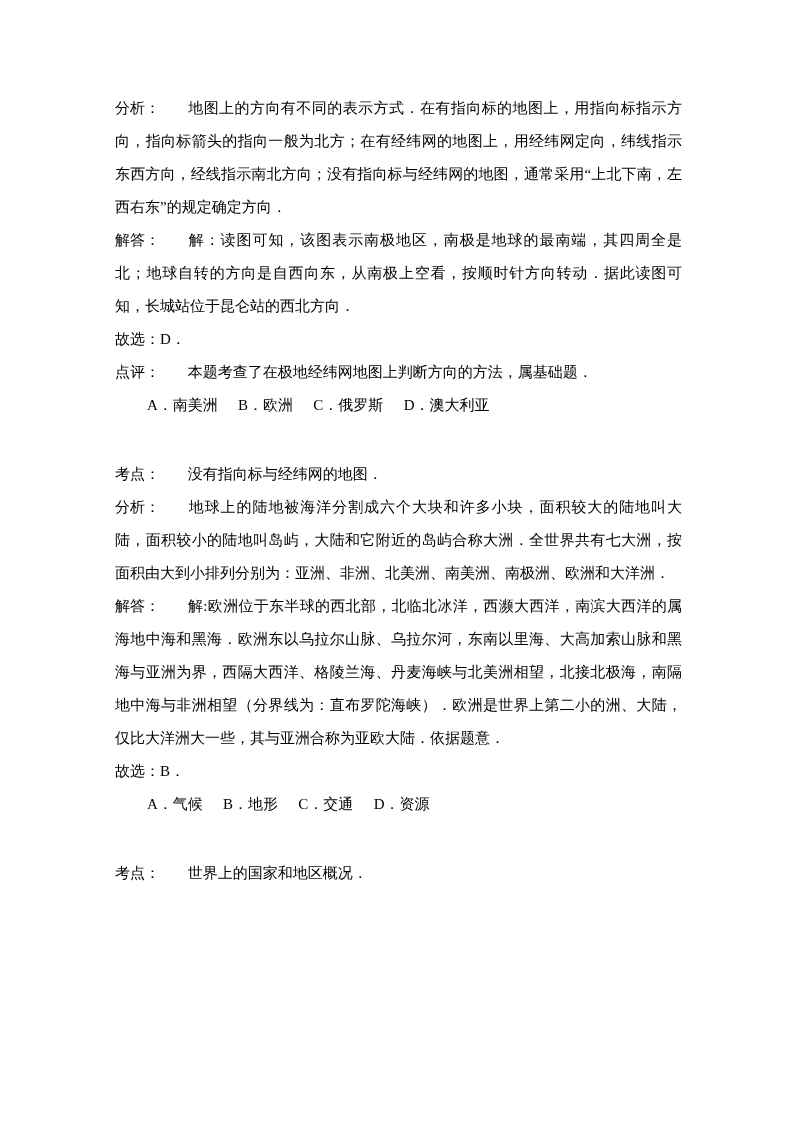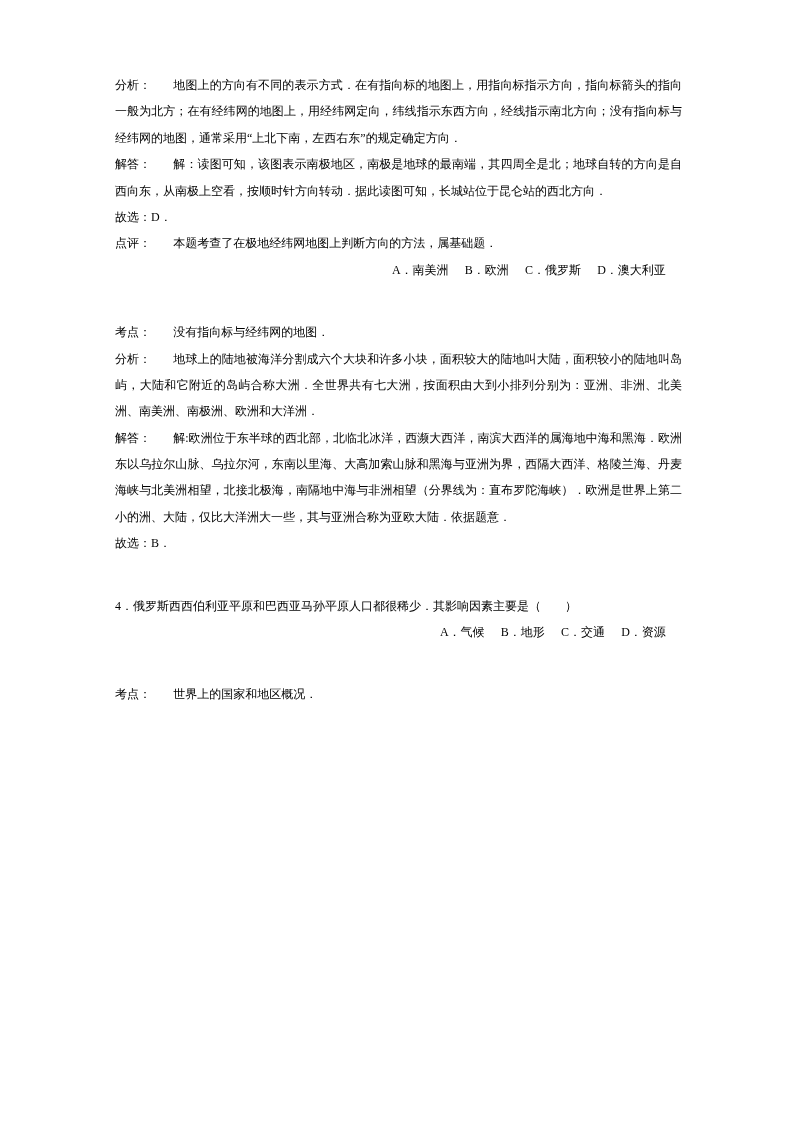--- a/index.html
+++ b/index.html
@@ -6,41 +6,41 @@
     margin: 0;
     padding: 0;
     background: #ffffff;
   }
   .page {
     position: relative;
     width: 794px;
     height: 1123px;
     box-sizing: border-box;
     background: #ffffff;
-    padding: 72px 112px 40px 115px;
+    padding: 92px 112px 40px 115px;
     font-family: "Liberation Serif", "DejaVu Serif", serif;
-    font-size: 12px;
+    font-size: 15px;
     line-height: 2.2;
     color: #000000;
     overflow: hidden;
   }
   p.para {
     margin: 0;
     text-align: justify;
   }
   p.spaced-lg {
     margin-top: 36px;
   }
   .label {
     display: inline-block;
     margin-right: 1.85em;
   }
   p.options {
     padding-left: 32px;
-    text-align: right;
+    text-align: left;
   }
   p.options .opt {
     margin-right: 1.35em;
   }
 </style>
 </head>
 <body>
 
 <div class="page">
 
@@ -75,23 +75,20 @@
 
   <p class="para">
     <span class="label">解答：</span><span>解:欧洲位于东半球的西北部，北临北冰洋，西濒大西洋，南滨大西洋的属海地中海和黑海．欧洲东以乌拉尔山脉、乌拉尔河，东南以里海、大高加索山脉和黑海与亚洲为界，西隔大西洋、格陵兰海、丹麦海峡与北美洲相望，北接北极海，南隔地中海与非洲相望（分界线为：直布罗陀海峡）．欧洲是世界上第二小的洲、大陆，仅比大洋洲大一些，其与亚洲合称为亚欧大陆．依据题意．</span>
   </p>
 
   <p class="para">
     <span>故选：B．</span>
   </p>
 
 
-  <p class="para spaced-lg">
-    <span>4．俄罗斯西西伯利亚平原和巴西亚马孙平原人口都很稀少．其影响因素主要是（　　）</span>
-  </p>
 
   <p class="para options">
     <span class="opt">A．气候</span><span class="opt">B．地形</span><span class="opt">C．交通</span><span class="opt">D．资源</span>
   </p>
 
   <p class="para spaced-lg">
     <span class="label">考点：</span><span>世界上的国家和地区概况．</span>
   </p>
 
 </div>

